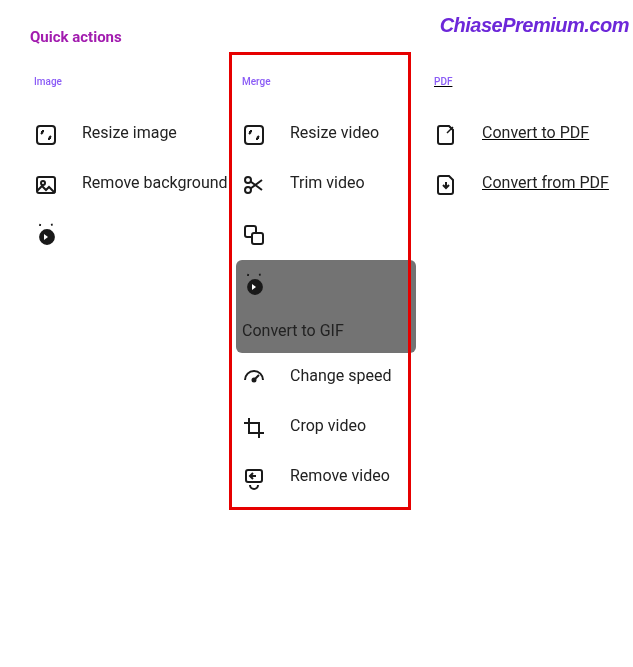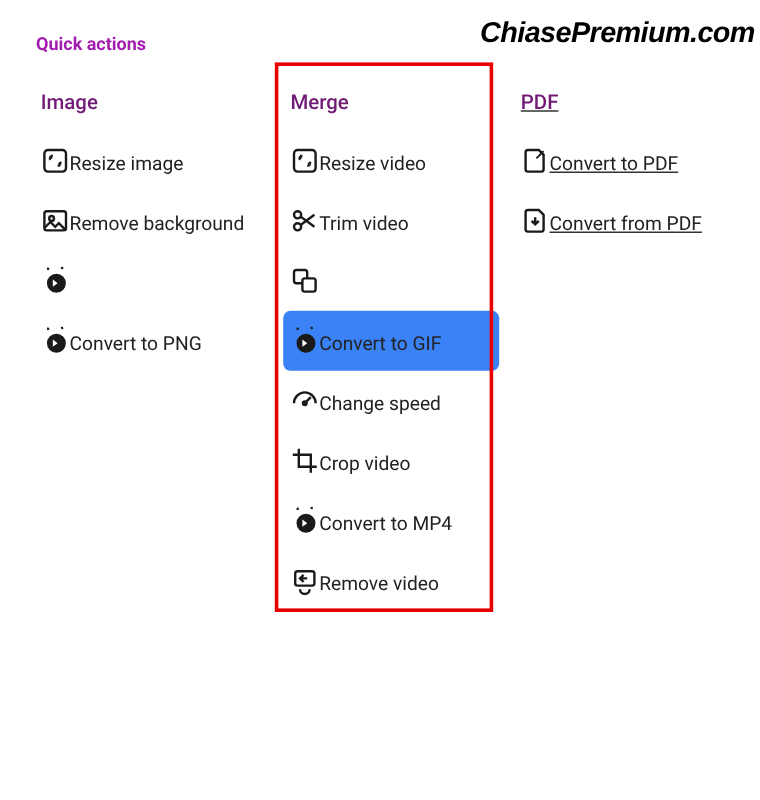--- a/index.html
+++ b/index.html
@@ -25,57 +25,58 @@
       color: #a21caf;
       margin-bottom: 30px;
     }
     .watermark {
       position: absolute;
       top: 14px;
       right: 4px;
       font-family: "Comic Sans MS", cursive, sans-serif;
       font-style: italic;
       font-weight: 700;
-      font-size: 24px;
-      color: #000000;
+      font-size: 20px;
+      color: #6d28d9;
       letter-spacing: -0.5px;
       pointer-events: none;
     }
     .columns {
       display: flex;
       gap: 0;
     }
     .column {
       flex: 0 0 auto;
     }
     .col-image { width: 206px; }
     .col-video { width: 180px; position: relative; }
     .col-pdf { width: 200px; margin-left: 14px; text-decoration: underline; }
     .col-heading {
-      font-size: 17px;
-      color: #701a75;
+      font-size: 10px;
+      color: #8b5cf6;
       font-weight: 500;
-      margin-bottom: 13px;
+      margin-bottom: 23px;
       padding-left: 4px;
     }
     .item-list {
       list-style: none;
     }
     .action-item {
       display: flex;
-      align-items: flex-end;
-      gap: 0;
+      align-items: flex-start;
+      gap: 24px;
       padding: 13px 8px 13px 4px;
       cursor: pointer;
       font-size: 16px;
       color: #222;
       border-radius: 6px;
     }
     .action-item.hover {
-      background: #3b82f6;
+      background: #737373;
+      flex-direction: column;
     }
     .icon-slot {
       width: 24px;
       height: 24px;
       display: flex;
       align-items: center;
       justify-content: center;
       color: #1a1a1a;
       flex-shrink: 0;
     }
@@ -133,76 +134,66 @@
         <li class="action-item">
           <span class="icon-slot">
             <svg viewBox="0 0 24 24" fill="none" stroke="currentColor" stroke-width="1.8">
                 <path d="M6 3a6 6 0 0 1 12 0" stroke-dasharray="2 2" fill="none"></path>
                 <circle cx="13" cy="14" r="7" fill="currentColor"></circle>
                 <path d="M10 11l4 3-4 3z" fill="#fff" stroke="none"></path>
               </svg>
           </span>
         </li>
 
-        <li class="action-item">
+
+      </ul>
+    </div>
+
+    <div class="column col-video">
+      <div class="col-heading">Merge</div>
+      <ul class="item-list">
+
+        <li class="action-item">
+          <span class="icon-slot">
+            <svg viewBox="0 0 24 24" fill="none" stroke="currentColor" stroke-width="2">
+                <rect x="3" y="3" width="18" height="18" rx="3"></rect>
+                <path d="M9 9l-2 2M9 9h-2M9 9v-2M15 15l2-2M15 15h2M15 15v2" stroke-width="2"></path>
+              </svg>
+          </span>
+          <span>Resize video</span>
+        </li>
+
+        <li class="action-item">
+          <span class="icon-slot">
+            <svg viewBox="0 0 24 24" fill="none" stroke="currentColor" stroke-width="2">
+                <circle cx="6" cy="7" r="3"></circle>
+                <circle cx="6" cy="17" r="3"></circle>
+                <path d="M8.5 8.5L20 17M8.5 15.5L20 7"></path>
+              </svg>
+          </span>
+          <span>Trim video</span>
+        </li>
+
+        <li class="action-item">
+          <span class="icon-slot">
+            <svg viewBox="0 0 24 24" fill="none" stroke="currentColor" stroke-width="2">
+                <rect x="3" y="3" width="11" height="11" rx="2"></rect>
+                <rect x="10" y="10" width="11" height="11" rx="2" fill="#fff"></rect>
+              </svg>
+          </span>
+        </li>
+
+        <li class="action-item hover">
           <span class="icon-slot">
             <svg viewBox="0 0 24 24" fill="none" stroke="currentColor" stroke-width="1.8">
                 <path d="M6 3a6 6 0 0 1 12 0" stroke-dasharray="2 2" fill="none"></path>
                 <circle cx="13" cy="14" r="7" fill="currentColor"></circle>
                 <path d="M10 11l4 3-4 3z" fill="#fff" stroke="none"></path>
               </svg>
           </span>
-          <span>Convert to PNG</span>
-        </li>
-
-      </ul>
-    </div>
-
-    <div class="column col-video">
-      <div class="col-heading">Merge</div>
-      <ul class="item-list">
-
-        <li class="action-item">
-          <span class="icon-slot">
-            <svg viewBox="0 0 24 24" fill="none" stroke="currentColor" stroke-width="2">
-                <rect x="3" y="3" width="18" height="18" rx="3"></rect>
-                <path d="M9 9l-2 2M9 9h-2M9 9v-2M15 15l2-2M15 15h2M15 15v2" stroke-width="2"></path>
-              </svg>
-          </span>
-          <span>Resize video</span>
-        </li>
-
-        <li class="action-item">
-          <span class="icon-slot">
-            <svg viewBox="0 0 24 24" fill="none" stroke="currentColor" stroke-width="2">
-                <circle cx="6" cy="7" r="3"></circle>
-                <circle cx="6" cy="17" r="3"></circle>
-                <path d="M8.5 8.5L20 17M8.5 15.5L20 7"></path>
-              </svg>
-          </span>
-          <span>Trim video</span>
-        </li>
-
-        <li class="action-item">
-          <span class="icon-slot">
-            <svg viewBox="0 0 24 24" fill="none" stroke="currentColor" stroke-width="2">
-                <rect x="3" y="3" width="11" height="11" rx="2"></rect>
-                <rect x="10" y="10" width="11" height="11" rx="2" fill="#fff"></rect>
-              </svg>
-          </span>
-        </li>
-
-        <li class="action-item hover">
-          <span class="icon-slot">
-            <svg viewBox="0 0 24 24" fill="none" stroke="currentColor" stroke-width="1.8">
-                <path d="M6 3a6 6 0 0 1 12 0" stroke-dasharray="2 2" fill="none"></path>
-                <circle cx="13" cy="14" r="7" fill="currentColor"></circle>
-                <path d="M10 11l4 3-4 3z" fill="#fff" stroke="none"></path>
-              </svg>
-          </span>
           <span>Convert to GIF</span>
         </li>
 
         <li class="action-item">
           <span class="icon-slot">
             <svg viewBox="0 0 24 24" fill="none" stroke="currentColor" stroke-width="2">
                 <path d="M3 14a9 9 0 0 1 18 0"></path>
                 <circle cx="12" cy="14" r="1.5" fill="currentColor"></circle>
                 <path d="M12 14l5-5"></path>
               </svg>
@@ -212,30 +203,20 @@
 
         <li class="action-item">
           <span class="icon-slot">
             <svg viewBox="0 0 24 24" fill="none" stroke="currentColor" stroke-width="2">
                 <path d="M7 2v15h15M2 7h15v15"></path>
               </svg>
           </span>
           <span>Crop video</span>
         </li>
 
-        <li class="action-item">
-          <span class="icon-slot">
-            <svg viewBox="0 0 24 24" fill="none" stroke="currentColor" stroke-width="1.8">
-                <path d="M6 3a6 6 0 0 1 12 0" stroke-dasharray="2 2" fill="none"></path>
-                <circle cx="13" cy="14" r="7" fill="currentColor"></circle>
-                <path d="M10 11l4 3-4 3z" fill="#fff" stroke="none"></path>
-              </svg>
-          </span>
-          <span>Convert to MP4</span>
-        </li>
 
         <li class="action-item">
           <span class="icon-slot">
             <svg viewBox="0 0 24 24" fill="none" stroke="currentColor" stroke-width="2">
                 <rect x="4" y="4" width="16" height="12" rx="2"></rect>
                 <path d="M11 7l-3 3 3 3M8 10h6"></path>
                 <path d="M8 19a4 4 0 0 0 8 0"></path>
               </svg>
           </span>
           <span>Remove video</span>

